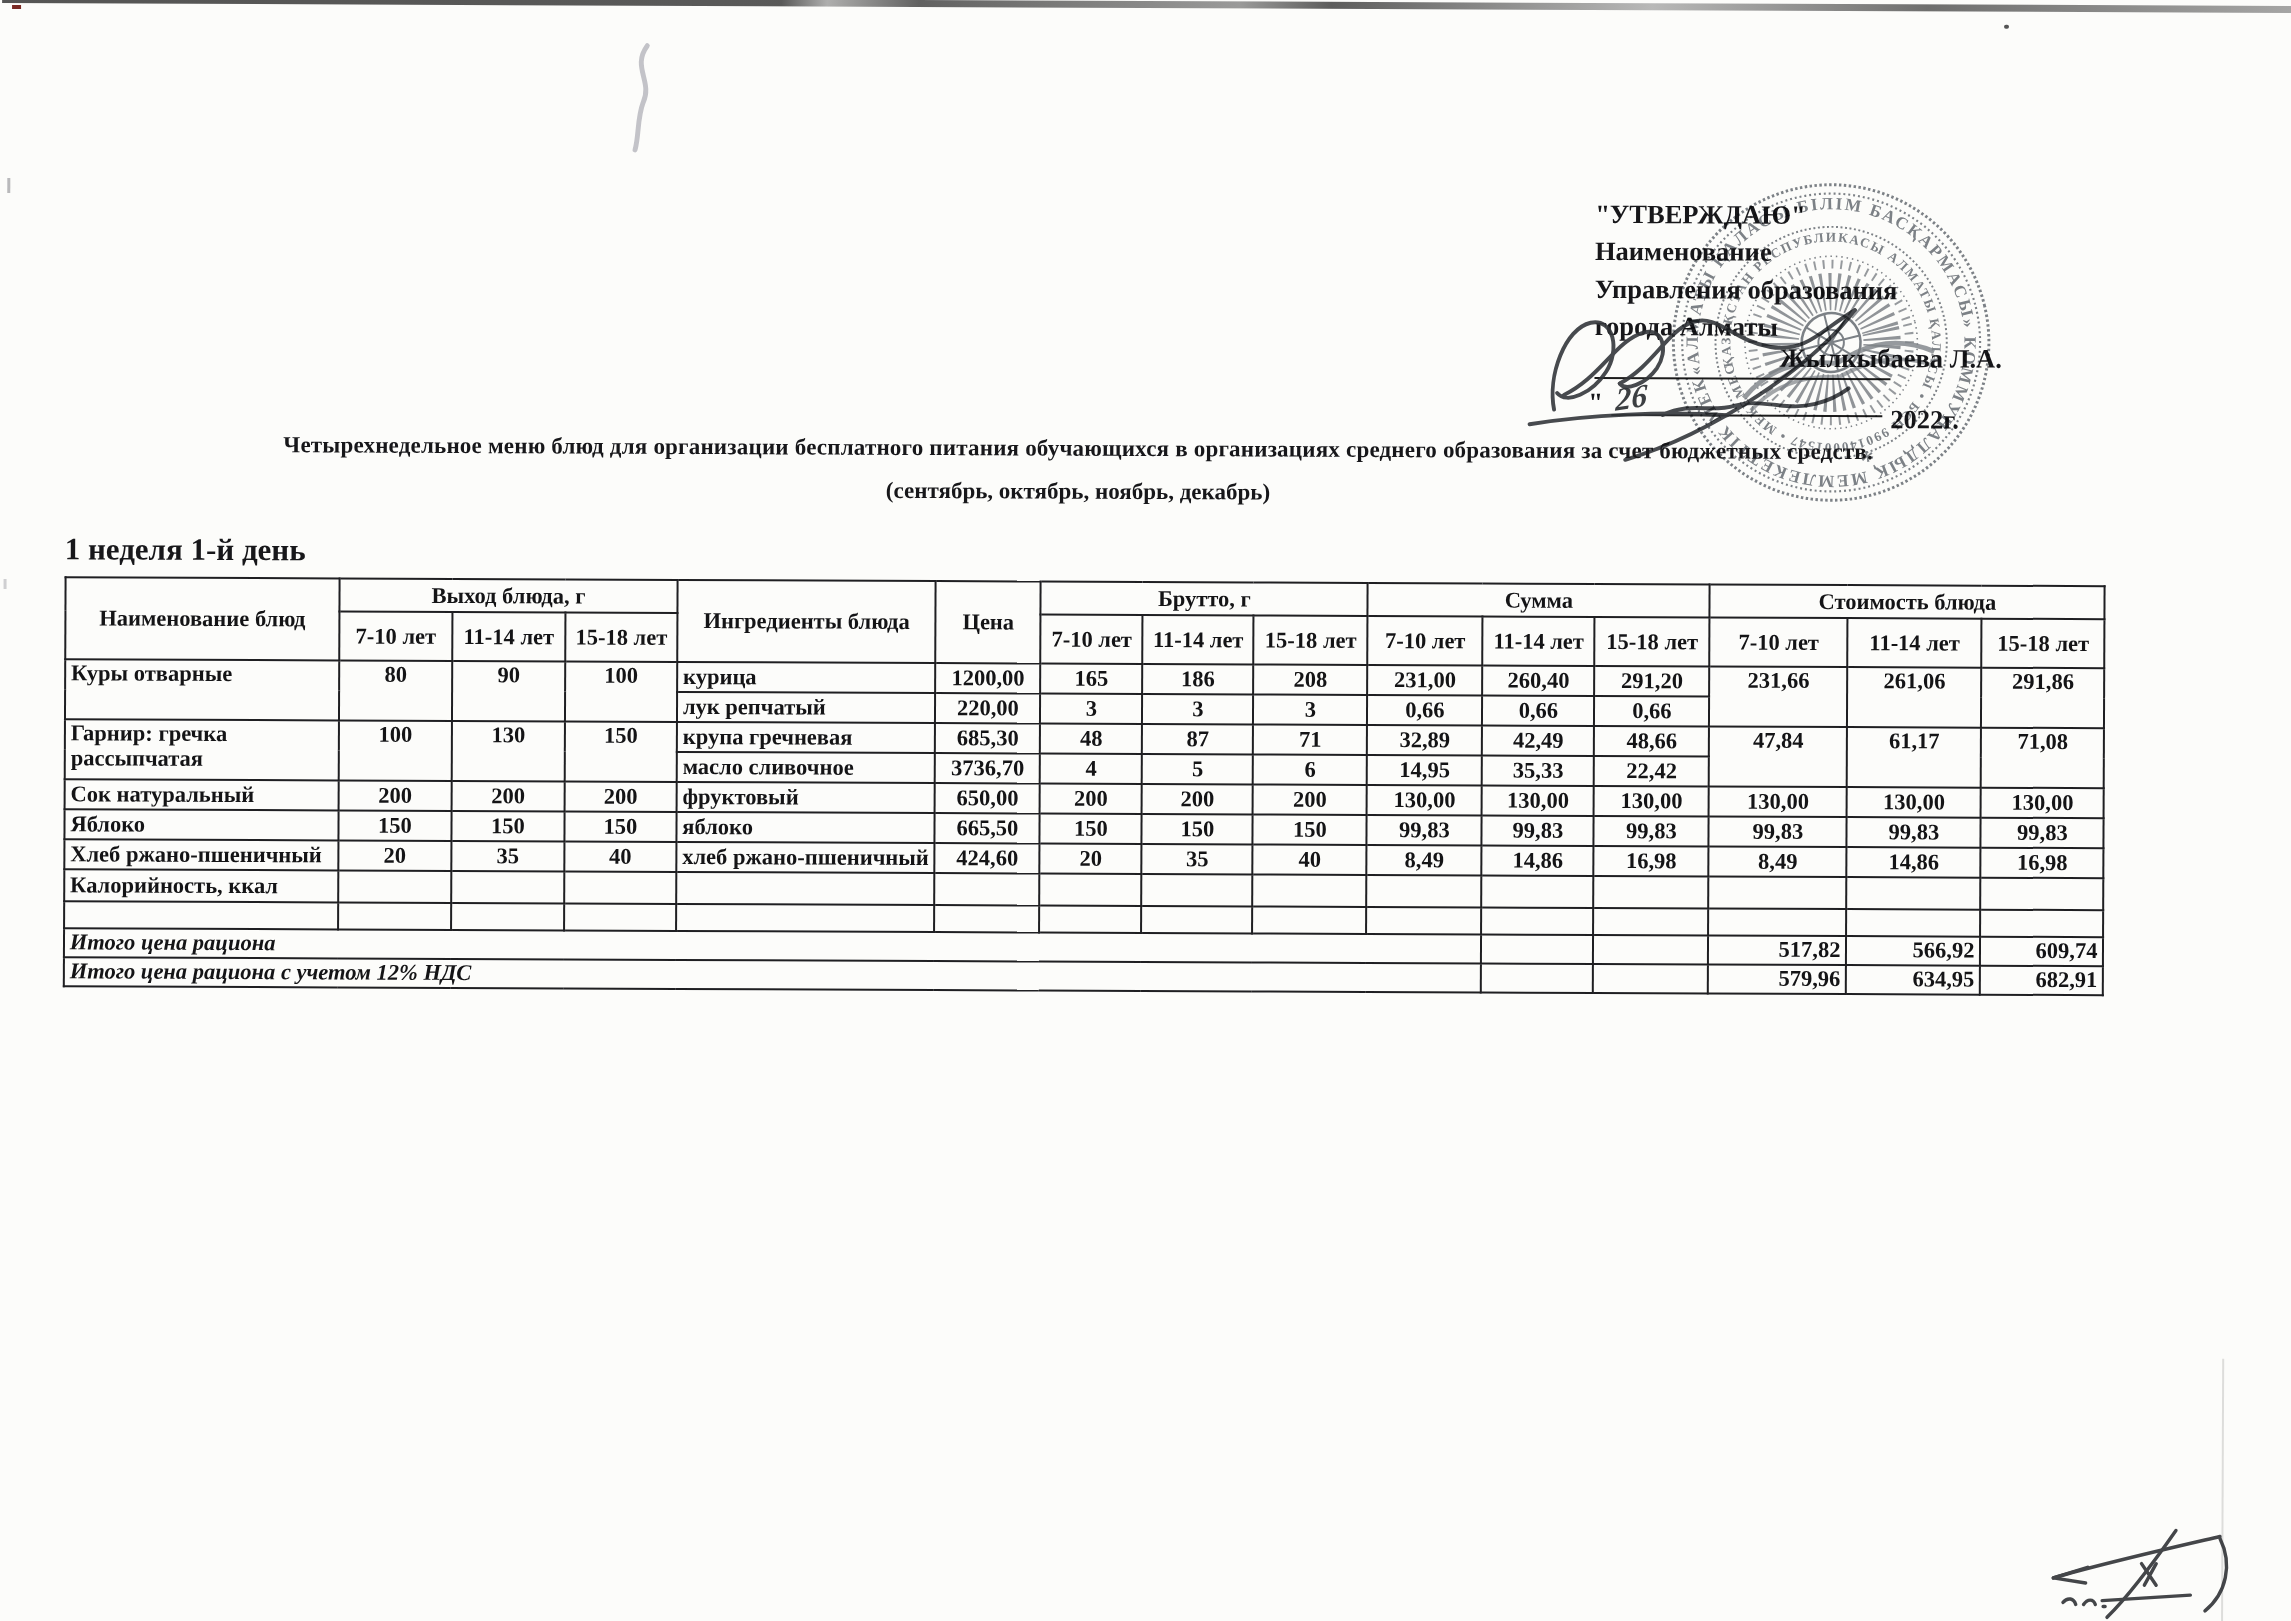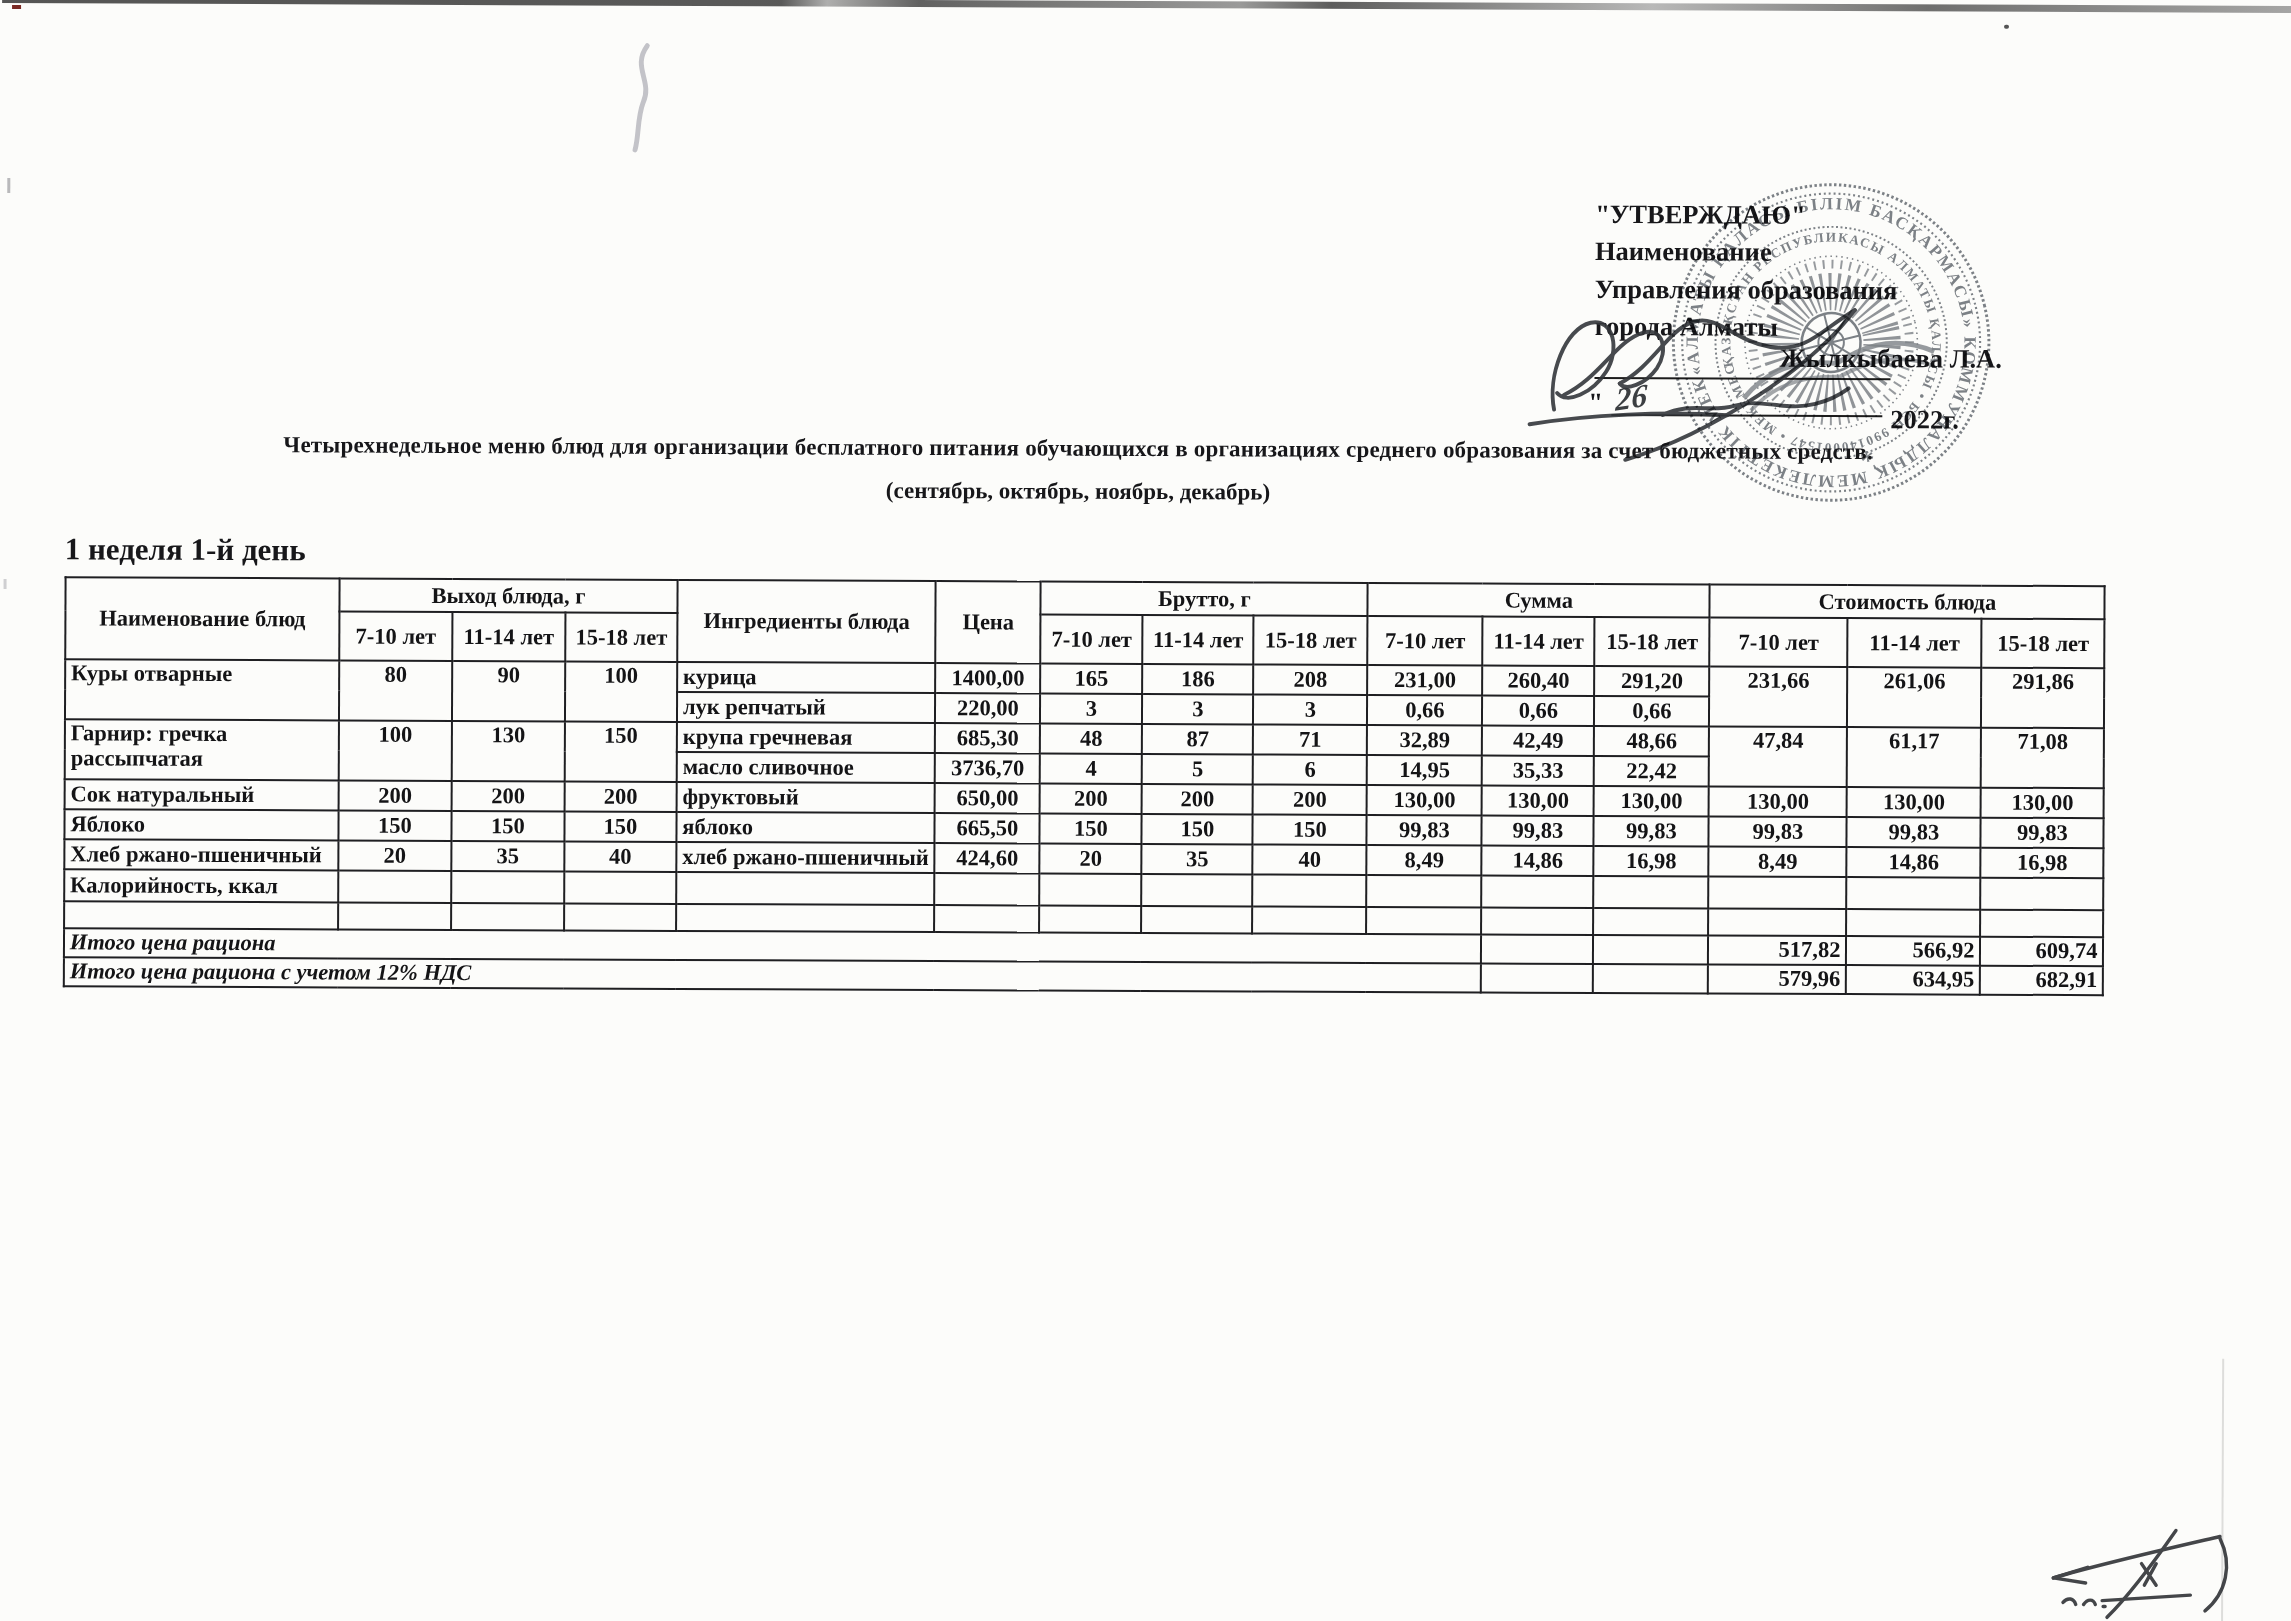--- a/index.html
+++ b/index.html
@@ -163,21 +163,21 @@
         <th class="age">15-18 лет</th>
       </tr>
     </thead>
     <tbody>
       <tr class="rb">
         <td class="tl vt" rowspan="2">Куры отварные</td>
         <td class="ct vt" rowspan="2">80</td>
         <td class="ct vt" rowspan="2">90</td>
         <td class="ct vt" rowspan="2">100</td>
         <td class="tl">курица</td>
-        <td class="ct">1400,00</td>
+        <td class="ct">1200,00</td>
         <td class="ct">165</td>
         <td class="ct">186</td>
         <td class="ct">208</td>
         <td class="ct">231,00</td>
         <td class="ct">260,40</td>
         <td class="ct">291,20</td>
         <td class="ct vt" rowspan="2">231,66</td>
         <td class="ct vt" rowspan="2">261,06</td>
         <td class="ct vt" rowspan="2">291,86</td>
       </tr>

